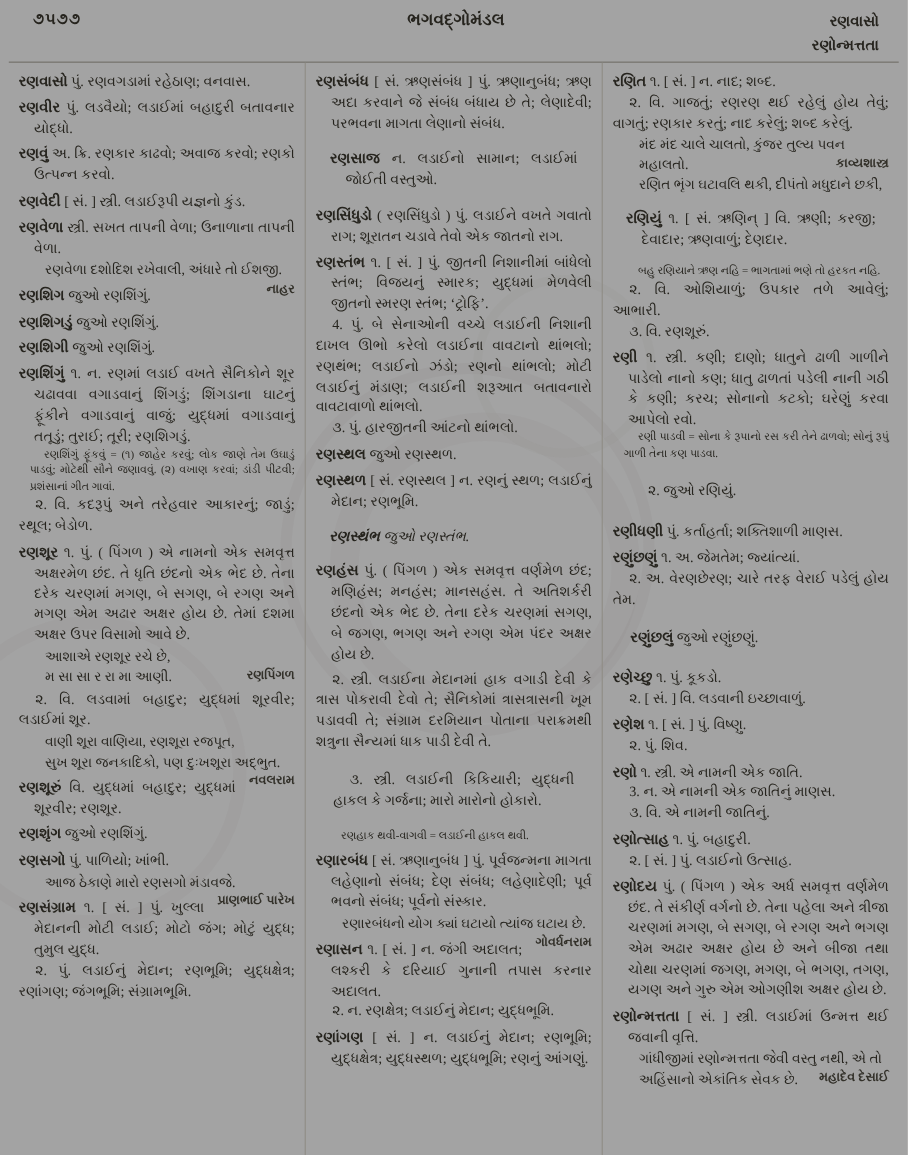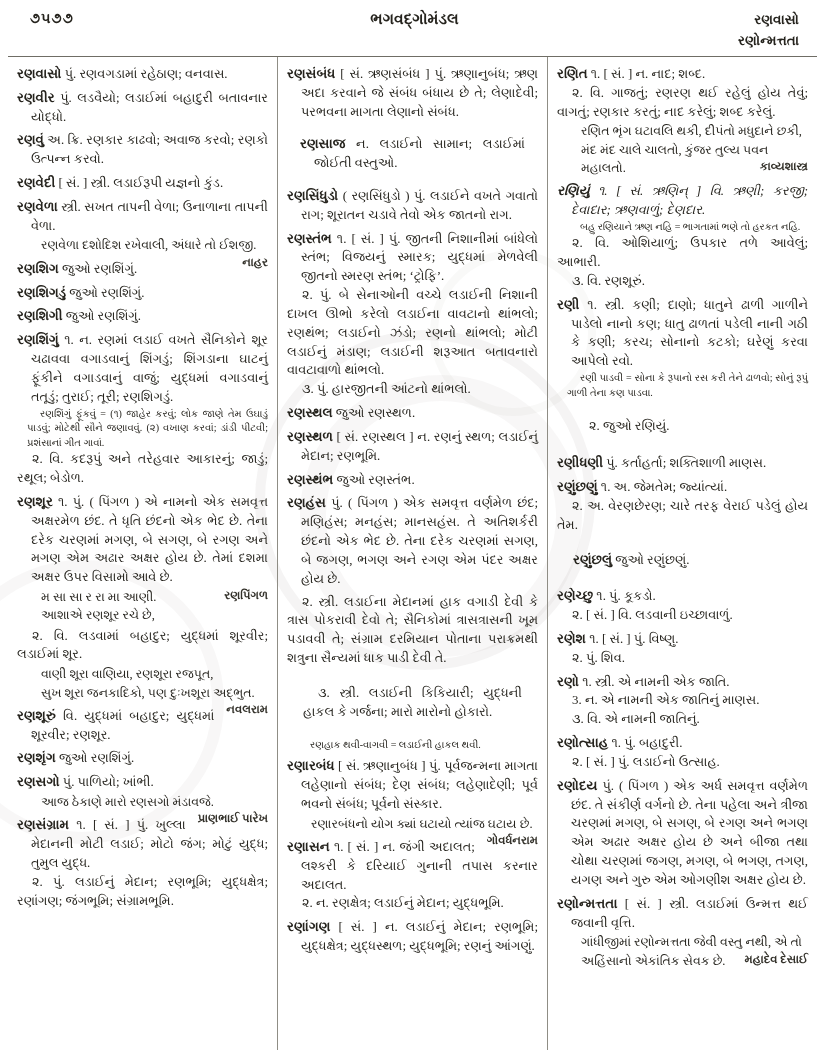--- a/index.html
+++ b/index.html
@@ -5,21 +5,21 @@
   html,body{margin:0;padding:0;}
   body{
     width:825px;height:1050px;
     background:#dddcd6;
     font-family:"Liberation Serif", serif;
   }
   .page{
     position:relative;
     width:825px;height:1050px;
     box-sizing:border-box;
-    background:#ffffff;
+    background:#a3a3a3;
     color:#26241e;
     overflow:hidden;
     padding:6px 8px 0 8px;
   }
   
   .wm{position:absolute;border-radius:50%;pointer-events:none;z-index:0;}
   .wm1{left:255px;top:330px;width:320px;height:320px;border:10px solid rgba(110,105,95,0.07);}
   .wm2{left:300px;top:375px;width:230px;height:230px;border:26px solid rgba(110,105,95,0.05);}
   .wm3{left:-60px;top:560px;width:260px;height:260px;border:12px solid rgba(110,105,95,0.05);}
   .wm4{left:430px;top:250px;width:150px;height:150px;border:8px solid rgba(110,105,95,0.045);}
@@ -105,22 +105,22 @@
           <p class="def" style="margin: 0px;"><span class="hw">રણશિગી</span> જુઓ રણશિંગું.</p>
         </article>
         <article class="entry">
           <p class="def" style="margin: 0px;"><span class="hw">રણશિંગું</span> ૧. ન. રણમાં લડાઈ વખતે સૈનિકોને શૂર ચઢાવવા વગાડવાનું શિંગડું; શિંગડાના ઘાટનું ફૂંકીને વગાડવાનું વાજું; યુદ્ધમાં વગાડવાનું તતૂડું; તુરાઈ; તૂરી; રણશિગડું.</p>
           <p class="idiom" style="margin: 0px;">રણશિંગું ફૂંકવું = (૧) જાહેર કરવું; લોક જાણે તેમ ઉઘાડું પાડવું; મોટેથી સૌને જણાવવું. (૨) વખાણ કરવાં; ડાંડી પીટવી; પ્રશંસાનાં ગીત ગાવાં.</p>
           <p class="sense" style="margin: 0px;">૨. વિ. કદરૂપું અને તરેહવાર આકારનું; જાડું; રથૂલ; બેડોળ.</p>
         </article>
         <article class="entry">
           <p class="def" style="margin: 0px;"><span class="hw">રણશૂર</span> ૧. પું. ( પિંગળ ) એ નામનો એક સમવૃત્ત અક્ષરમેળ છંદ. તે ધૃતિ છંદનો એક ભેદ છે. તેના દરેક ચરણમાં મગણ, બે સગણ, બે રગણ અને મગણ એમ અઢાર અક્ષર હોય છે. તેમાં દશમા અક્ષર ઉપર વિસામો આવે છે.</p>
           <div class="quote">
+            <div class="q-line">આશાએ રણશૂર રચે છે,</div>
             <div class="q-line">મ સા સા ર રા મા આણી.<span class="q-src">રણપિંગળ</span></div>
-            <div class="q-line">આશાએ રણશૂર રચે છે,</div>
           </div>
           <p class="sense" style="margin: 0px;">૨. વિ. લડવામાં બહાદુર; યુદ્ધમાં શૂરવીર; લડાઈમાં શૂર.</p>
           <div class="quote">
             <div class="q-line">વાણી શૂરા વાણિયા, રણશૂરા રજપૂત,</div>
             <div class="q-line">સુખ શૂરા જનકાદિકો, પણ દુઃખશૂરા અદ્ભુત.<span class="q-src">નવલરામ</span></div>
           </div>
         </article>
         <article class="entry">
           <p class="def" style="margin: 0px;"><span class="hw">રણશૂરું</span> વિ. યુદ્ધમાં બહાદુર; યુદ્ધમાં શૂરવીર; રણશૂર.</p>
         </article>
@@ -143,31 +143,31 @@
           <p class="def" style="margin: 0px;"><span class="hw">રણસંબંધ</span> [ સં. ઋણસંબંધ ] પું. ઋણાનુબંધ; ઋણ અદા કરવાને જે સંબંધ બંધાય છે તે; લેણાદેવી; પરભવના માગતા લેણાનો સંબંધ.</p>
         </article>
         <article class="entry">
           <p class="def" style="margin: 13px;"><span class="hw">રણસાજ</span> ન. લડાઈનો સામાન; લડાઈમાં જોઈતી વસ્તુઓ.</p>
         </article>
         <article class="entry">
           <p class="def" style="margin: 0px;"><span class="hw">રણસિંધુડો</span> ( રણસિંધુડો ) પું. લડાઈને વખતે ગવાતો રાગ; શૂરાતન ચડાવે તેવો એક જાતનો રાગ.</p>
         </article>
         <article class="entry">
           <p class="def" style="margin: 0px;"><span class="hw">રણસ્તંભ</span> ૧. [ સં. ] પું. જીતની નિશાનીમાં બાંધેલો સ્તંભ; વિજયનું સ્મારક; યુદ્ધમાં મેળવેલી જીતનો સ્મરણ સ્તંભ; ‘ટ્રોફિ’.</p>
-          <p class="sense" style="margin: 0px;">૨. પું. બે સેનાઓની વચ્ચે લડાઈની નિશાની દાખલ ઊભો કરેલો લડાઈના વાવટાનો થાંભલો; રણથંભ; લડાઈનો ઝંડો; રણનો થાંભલો; મોટી લડાઈનું મંડાણ; લડાઈની શરૂઆત બતાવનારો વાવટાવાળો થાંભલો.</p>
+          <p class="sense" style="margin: 0px;">4. પું. બે સેનાઓની વચ્ચે લડાઈની નિશાની દાખલ ઊભો કરેલો લડાઈના વાવટાનો થાંભલો; રણથંભ; લડાઈનો ઝંડો; રણનો થાંભલો; મોટી લડાઈનું મંડાણ; લડાઈની શરૂઆત બતાવનારો વાવટાવાળો થાંભલો.</p>
           <p class="sense" style="margin: 0px;">૩. પું. હારજીતની આંટનો થાંભલો.</p>
         </article>
         <article class="entry">
           <p class="def" style="margin: 0px;"><span class="hw">રણસ્થલ</span> જુઓ રણસ્થળ.</p>
         </article>
         <article class="entry">
           <p class="def" style="margin: 0px;"><span class="hw">રણસ્થળ</span> [ સં. રણસ્થલ ] ન. રણનું સ્થળ; લડાઈનું મેદાન; રણભૂમિ.</p>
         </article>
         <article class="entry">
-          <p class="def" style="margin: 0px;"><span class="hw">રણસ્થંભ</span> જુઓ રણસ્તંભ.</p>
+          <p class="def" style="margin: 12px; font-style: italic;"><span class="hw">રણસ્થંભ</span> જુઓ રણસ્તંભ.</p>
         </article>
         <article class="entry">
           <p class="def" style="margin: 0px;"><span class="hw">રણહંસ</span> પું. ( પિંગળ ) એક સમવૃત્ત વર્ણમેળ છંદ; મણિહંસ; મનહંસ; માનસહંસ. તે અતિશર્કરી છંદનો એક ભેદ છે. તેના દરેક ચરણમાં સગણ, બે જગણ, ભગણ અને રગણ એમ પંદર અક્ષર હોય છે.</p>
         </article>
         <article class="entry">
           <p class="sense" style="margin: 0px;">૨. સ્ત્રી. લડાઈના મેદાનમાં હાક વગાડી દેવી કે ત્રાસ પોકરાવી દેવો તે; સૈનિકોમાં ત્રાસત્રાસની ખૂમ પડાવવી તે; સંગ્રામ દરમિયાન પોતાના પરાક્રમથી શત્રુના સૈન્યમાં ધાક પાડી દેવી તે.</p>
           <p class="sense" style="margin: 16px;">૩. સ્ત્રી. લડાઈની કિકિયારી; યુદ્ધની હાકલ કે ગર્જના; મારો મારોનો હોકારો.</p>
           <p class="idiom" style="margin: 0px;">રણહાક થવી-વાગવી = લડાઈની હાકલ થવી.</p>
         </article>
         <article class="entry">
@@ -182,26 +182,26 @@
         </article>
         <article class="entry">
           <p class="def" style="margin: 0px;"><span class="hw">રણાંગણ</span> [ સં. ] ન. લડાઈનું મેદાન; રણભૂમિ; યુદ્ધક્ષેત્ર; યુદ્ધસ્થળ; યુદ્ધભૂમિ; રણનું આંગણું.</p>
         </article>
       </section>
     <section class="col">
         <article class="entry">
           <p class="def" style="margin: 0px;"><span class="hw">રણિત</span> ૧. [ સં. ] ન. નાદ; શબ્દ.</p>
           <p class="sense" style="margin: 0px;">૨. વિ. ગાજતું; રણરણ થઈ રહેલું હોય તેવું; વાગતું; રણકાર કરતું; નાદ કરેલું; શબ્દ કરેલું.</p>
           <div class="quote">
+            <div class="q-line">મંદ મંદ ચાલે ચાલતો, કુંજર તુલ્ય પવન મહાલતો.<span class="q-src">કાવ્યશાસ્ત્ર</span></div>
             <div class="q-line">રણિત ભૃંગ ઘટાવલિ થકી, દીપંતો મધુદાને છકી,</div>
-            <div class="q-line">મંદ મંદ ચાલે ચાલતો, કુંજર તુલ્ય પવન મહાલતો.<span class="q-src">કાવ્યશાસ્ત્ર</span></div>
-          </div>
-        </article>
-        <article class="entry">
-          <p class="def" style="margin: 0px; font-style: italic;"><span class="hw">રણિયું</span> ૧. [ સં. ઋણિન્ ] વિ. ઋણી; કરજી; દેવાદાર; ઋણવાળું; દેણદાર.</p>
+          </div>
+        </article>
+        <article class="entry">
+          <p class="def" style="margin: 12px;"><span class="hw">રણિયું</span> ૧. [ સં. ઋણિન્ ] વિ. ઋણી; કરજી; દેવાદાર; ઋણવાળું; દેણદાર.</p>
           <p class="idiom" style="margin: 0px;">બહુ રણિયાને ઋણ નહિ = ભાગતામાં ભણે તો હરકત નહિ.</p>
           <p class="sense" style="margin: 0px;">૨. વિ. ઓશિયાળું; ઉપકાર તળે આવેલું; આભારી.</p>
           <p class="sense" style="margin: 0px;">૩. વિ. રણશૂરું.</p>
         </article>
         <article class="entry">
           <p class="def" style="margin: 0px;"><span class="hw">રણી</span> ૧. સ્ત્રી. કણી; દાણો; ધાતુને ઢાળી ગાળીને પાડેલો નાનો કણ; ધાતુ ઢાળતાં પડેલી નાની ગઠી કે કણી; કરચ; સોનાનો કટકો; ઘરેણું કરવા આપેલો રવો.</p>
           <p class="idiom" style="margin: 0px;">રણી પાડવી = સોના કે રૂપાનો રસ કરી તેને ઢાળવો; સોનું રૂપું ગાળી તેના કણ પાડવા.</p>
           <p class="sense" style="margin: 17px;">૨. જુઓ રણિયું.</p>
         </article>
         <article class="entry">

